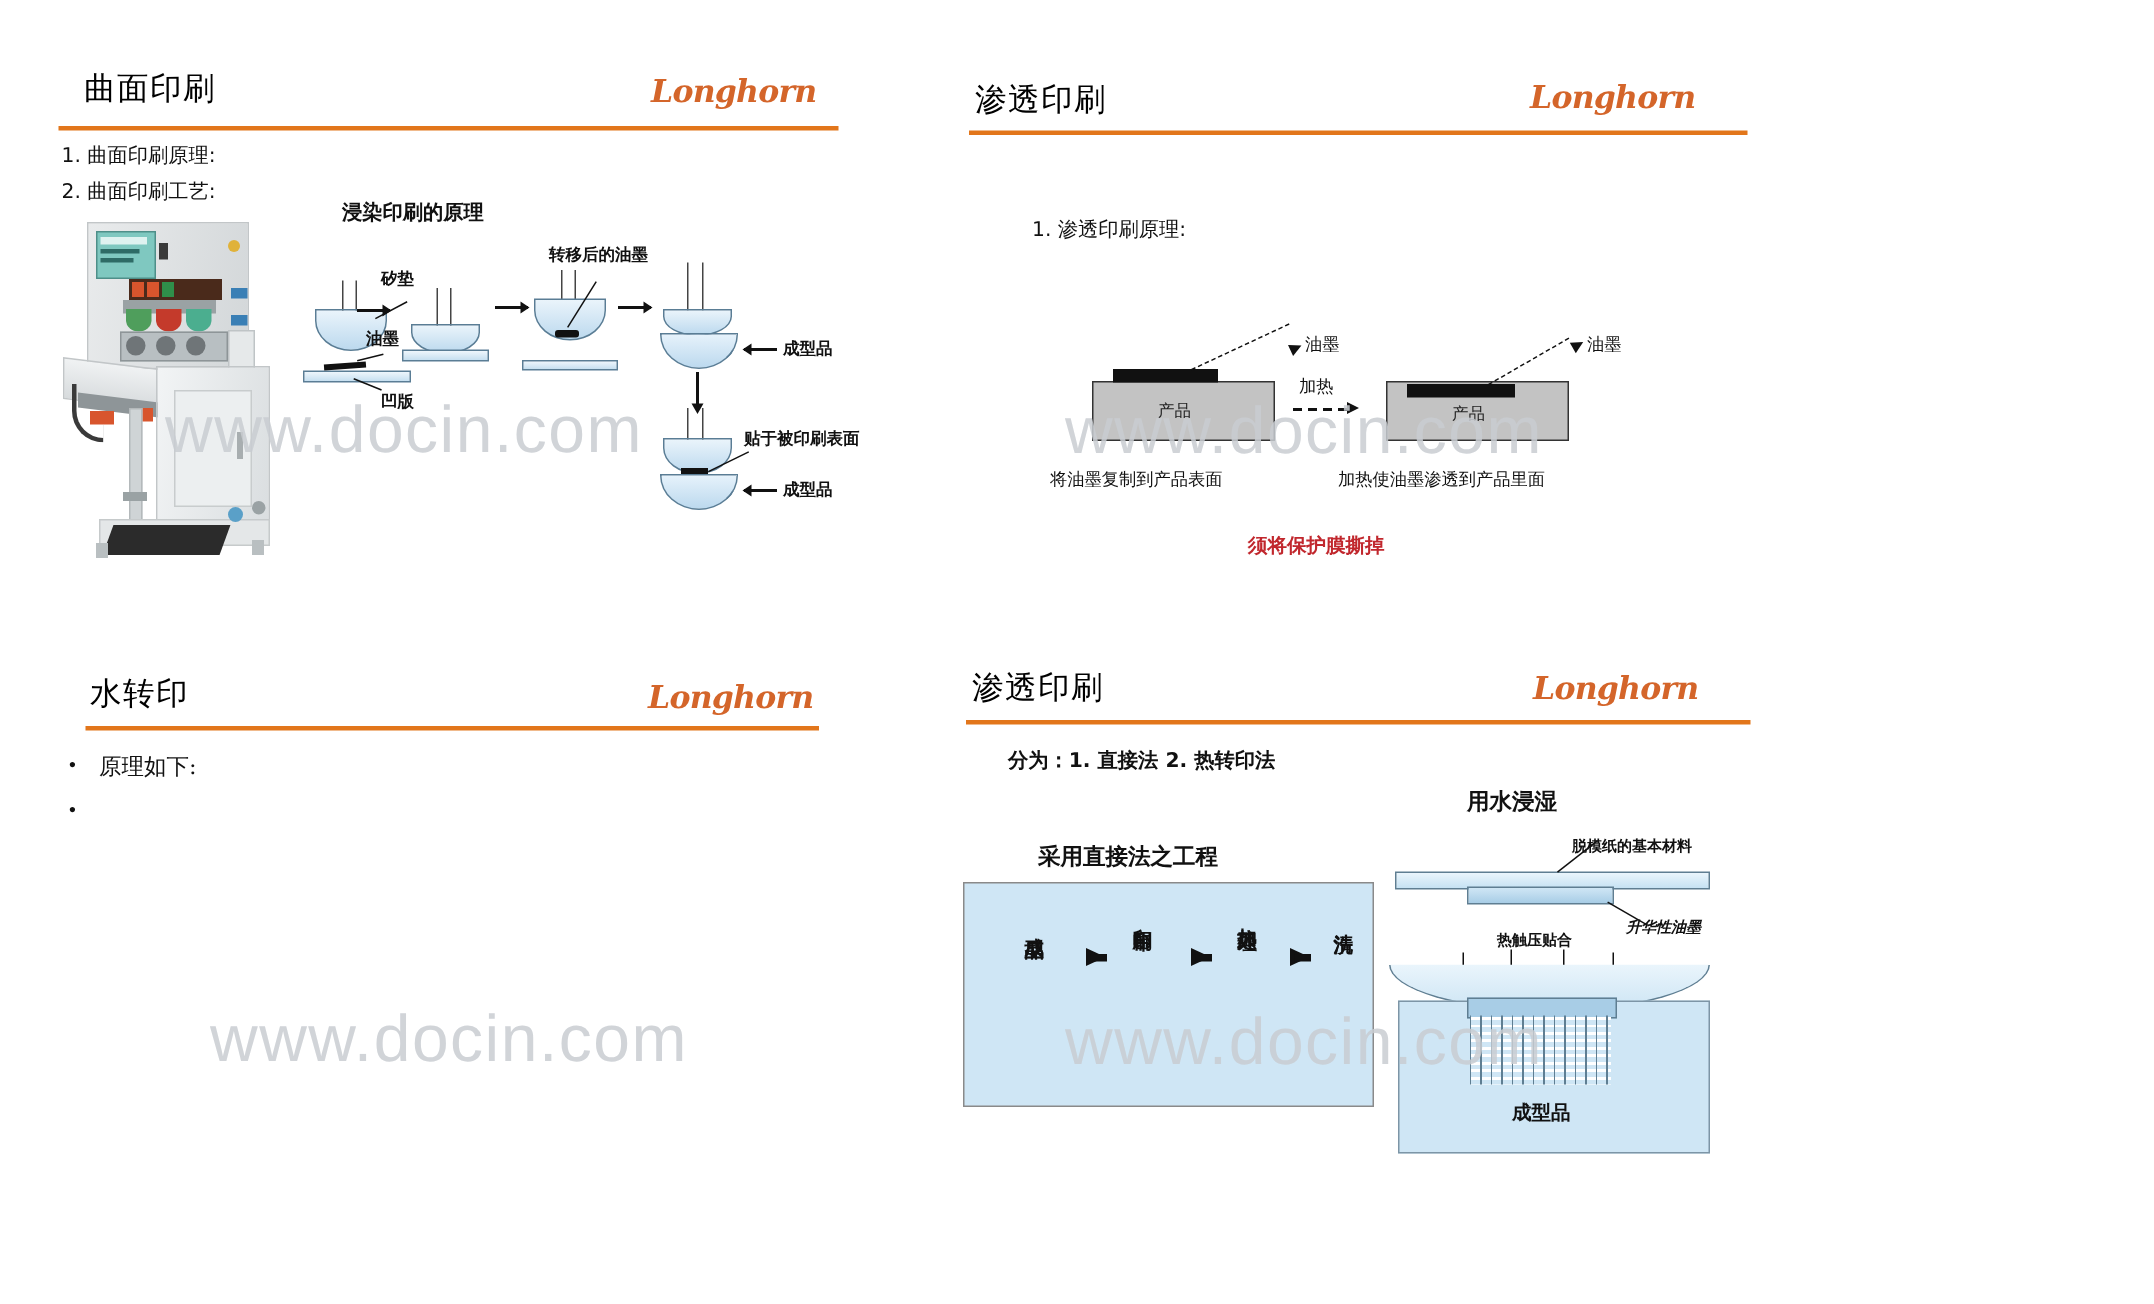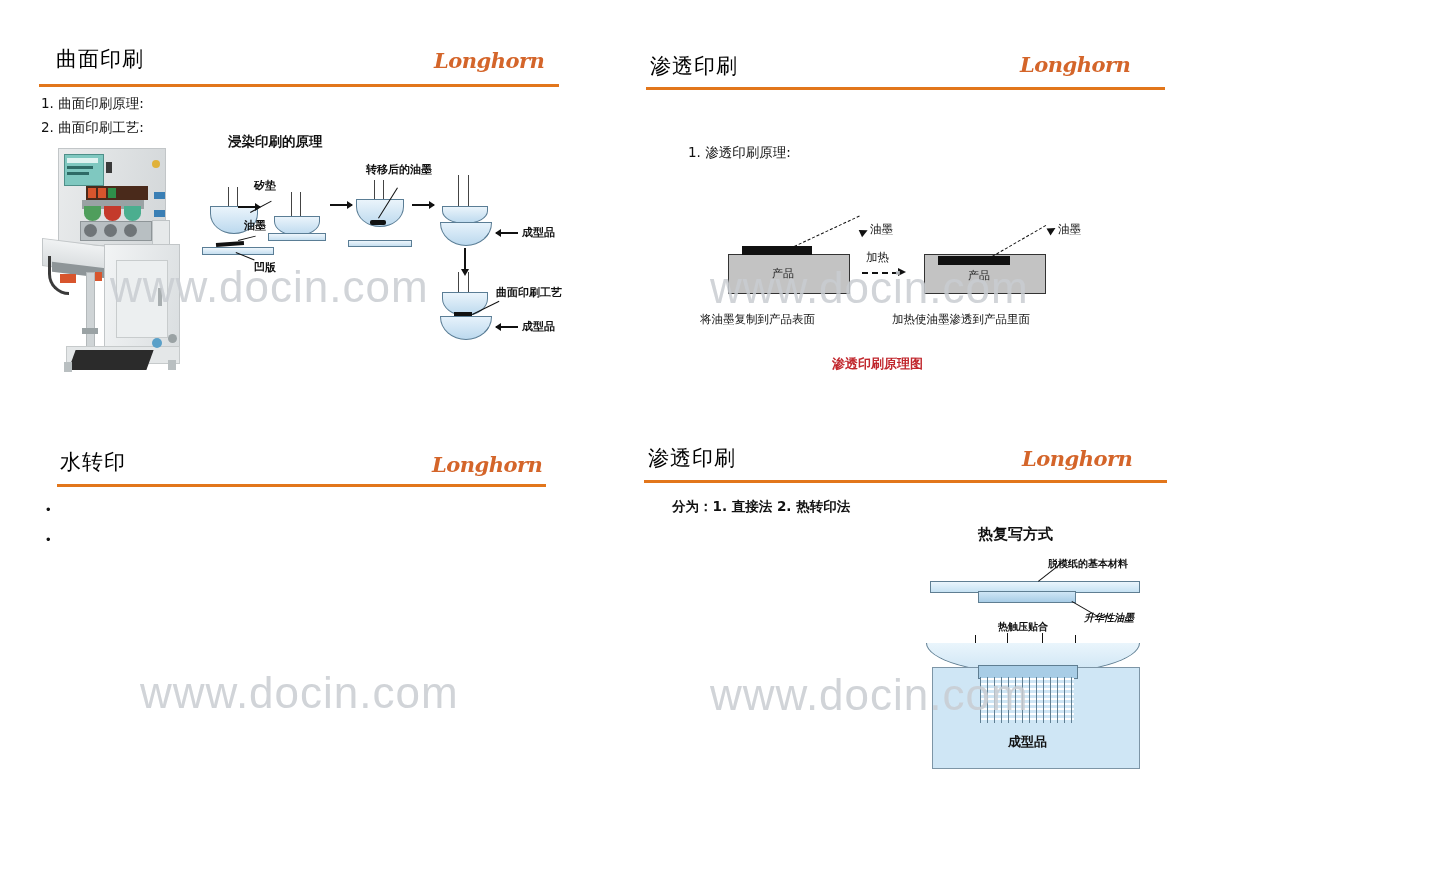--- a/index.html
+++ b/index.html
@@ -228,21 +228,21 @@
     <div class="arrowL" style="left:300px;top:102px;width:22px;"></div>
     <div class="dlabel" style="left:326px;top:95px;">成型品</div>
 
     <div class="arrowD" style="left:268px;top:118px;height:22px;"></div>
 
     <div class="padstem" style="left:262px;top:142px;width:9px;height:22px;"></div>
     <div class="padcup" style="left:246px;top:162px;width:44px;height:22px;"></div>
     <div class="inkblob" style="left:258px;top:182px;width:18px;height:4px;"></div>
     <div class="dg" style="left:244px;top:186px;width:50px;height:22px;background:linear-gradient(#e6f2fb,#bcd9ee);border:1px solid #5a7d95;border-radius:0 0 52% 52%/0 0 100% 100%;"></div>
     <div class="leader" style="left:276px;top:184px;width:30px;transform:rotate(-26deg);"></div>
-    <div class="dlabel" style="left:300px;top:155px;">曲面印刷工艺</div>
+    <div class="dlabel" style="left:300px;top:155px;">贴于被印刷表面</div>
     <div class="arrowL" style="left:300px;top:196px;width:22px;"></div>
     <div class="dlabel" style="left:326px;top:189px;">成型品</div>
   </div>
 
   <div class="wm" style="left:110px;top:262px;font-size:44px;">www.docin.com</div>
 </div>
 
 <div class="slide" style="left:630px;top:0;width:600px;height:420px;">
 
   <div class="slide-title" style="left:20px;top:52px;">渗透印刷</div>
@@ -266,51 +266,63 @@
 
     <div class="prodblock" style="left:254px;top:44px;width:120px;height:38px;"></div>
     <div class="inkblob" style="left:268px;top:46px;width:72px;height:9px;"></div>
     <div class="prodlabel" style="left:298px;top:58px;">产品</div>
     <div class="leader" style="left:322px;top:46px;width:62px;transform:rotate(-30deg);border-top:1px dashed #111;background:none;height:0;"></div>
     <div class="dg" style="left:378px;top:16px;width:0;height:0;border-left:8px solid #111;border-top:4px solid transparent;border-bottom:4px solid transparent;transform:rotate(-30deg);"></div>
     <div class="dcap" style="left:388px;top:12px;">油墨</div>
 
     <div class="dcap" style="left:30px;top:102px;">将油墨复制到产品表面</div>
     <div class="dcap" style="left:222px;top:102px;">加热使油墨渗透到产品里面</div>
-    <div class="redcap" style="left:162px;top:145px;">渗透印刷原理图</div>
+    <div class="redcap" style="left:162px;top:145px;">须将保护膜撕掉</div>
   </div>
 
   <div class="wm" style="left:80px;top:263px;font-size:44px;">www.docin.com</div>
 </div>
 
 <div class="slide" style="left:0;top:430px;width:600px;height:440px;">
 
   <div class="slide-title" style="left:60px;top:18px;">水转印</div>
   <div class="brand" style="left:432px;top:22px;">Longhorn</div>
   <div class="rule" style="left:57px;top:54px;width:489px;"></div>
 
   <div class="bullet" style="left:46px;top:72px;">•</div>
+  <div class="para" style="left:66px;top:68px;width:460px;">原理如下:</div>
 
   <div class="bullet" style="left:46px;top:102px;">•</div>
 
 
   <div class="wm" style="left:140px;top:238px;font-size:44px;">www.docin.com</div>
 </div>
 
 <div class="slide" style="left:630px;top:430px;width:600px;height:440px;">
 
   <div class="slide-title" style="left:18px;top:14px;">渗透印刷</div>
   <div class="brand" style="left:392px;top:16px;">Longhorn</div>
   <div class="rule" style="left:14px;top:50px;width:523px;"></div>
 
   <div class="btxt" style="left:42px;top:68px;font-weight:bold;">分为：1. 直接法  2. 热转印法</div>
 
+  <div class="dg" style="left:12px;top:130px;width:285px;height:215px;">
+    <div class="dtitle" style="left:50px;top:2px;font-size:15px;">采用直接法之工程</div>
+    <div class="flowbox" style="left:0;top:28px;width:272px;height:148px;"></div>
+    <div class="vtext" style="left:40px;top:55px;">成型品</div>
+    <div class="farrow" style="left:82px;top:72px;"></div>
+    <div class="vtext" style="left:112px;top:48px;">印台印刷</div>
+    <div class="farrow" style="left:152px;top:72px;"></div>
+    <div class="vtext" style="left:182px;top:48px;">加热处理</div>
+    <div class="farrow" style="left:218px;top:72px;"></div>
+    <div class="vtext" style="left:246px;top:52px;">清洗</div>
+  </div>
 
   <div class="dg" style="left:290px;top:95px;width:250px;height:250px;">
-    <div class="dtitle" style="left:58px;top:0;font-size:15px;">热复写方式</div>
+    <div class="dtitle" style="left:58px;top:0;font-size:15px;">用水浸湿</div>
 
     <div class="sheet" style="left:10px;top:56px;width:208px;height:10px;"></div>
     <div class="leader" style="left:118px;top:56px;width:34px;transform:rotate(-38deg);"></div>
     <div class="dlabel sm" style="left:128px;top:32px;">脱模纸的基本材料</div>
 
     <div class="sheet" style="left:58px;top:66px;width:96px;height:10px;background:linear-gradient(#cfe6f5,#a8cde6);"></div>
     <div class="leader" style="left:152px;top:76px;width:30px;transform:rotate(30deg);"></div>
     <div class="dlabel sm" style="left:164px;top:86px;font-style:italic;">升华性油墨</div>
 
     <div class="dlabel sm" style="left:78px;top:95px;">热触压贴合</div>

